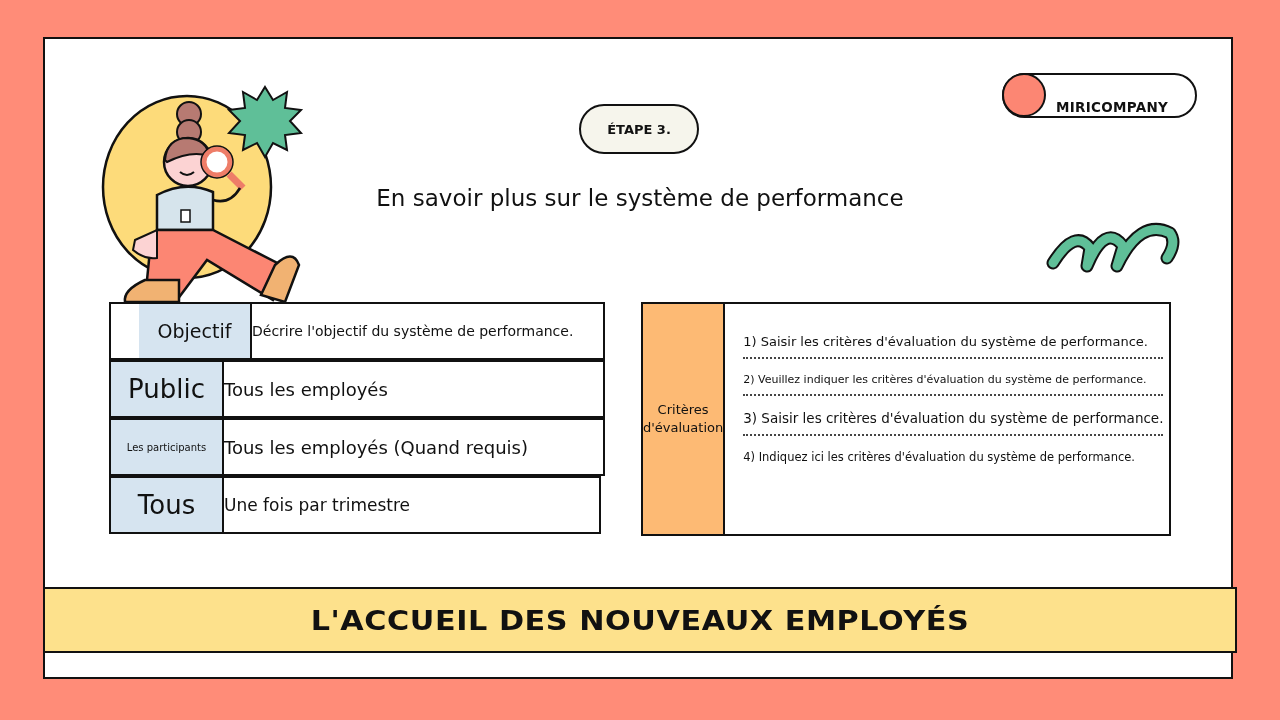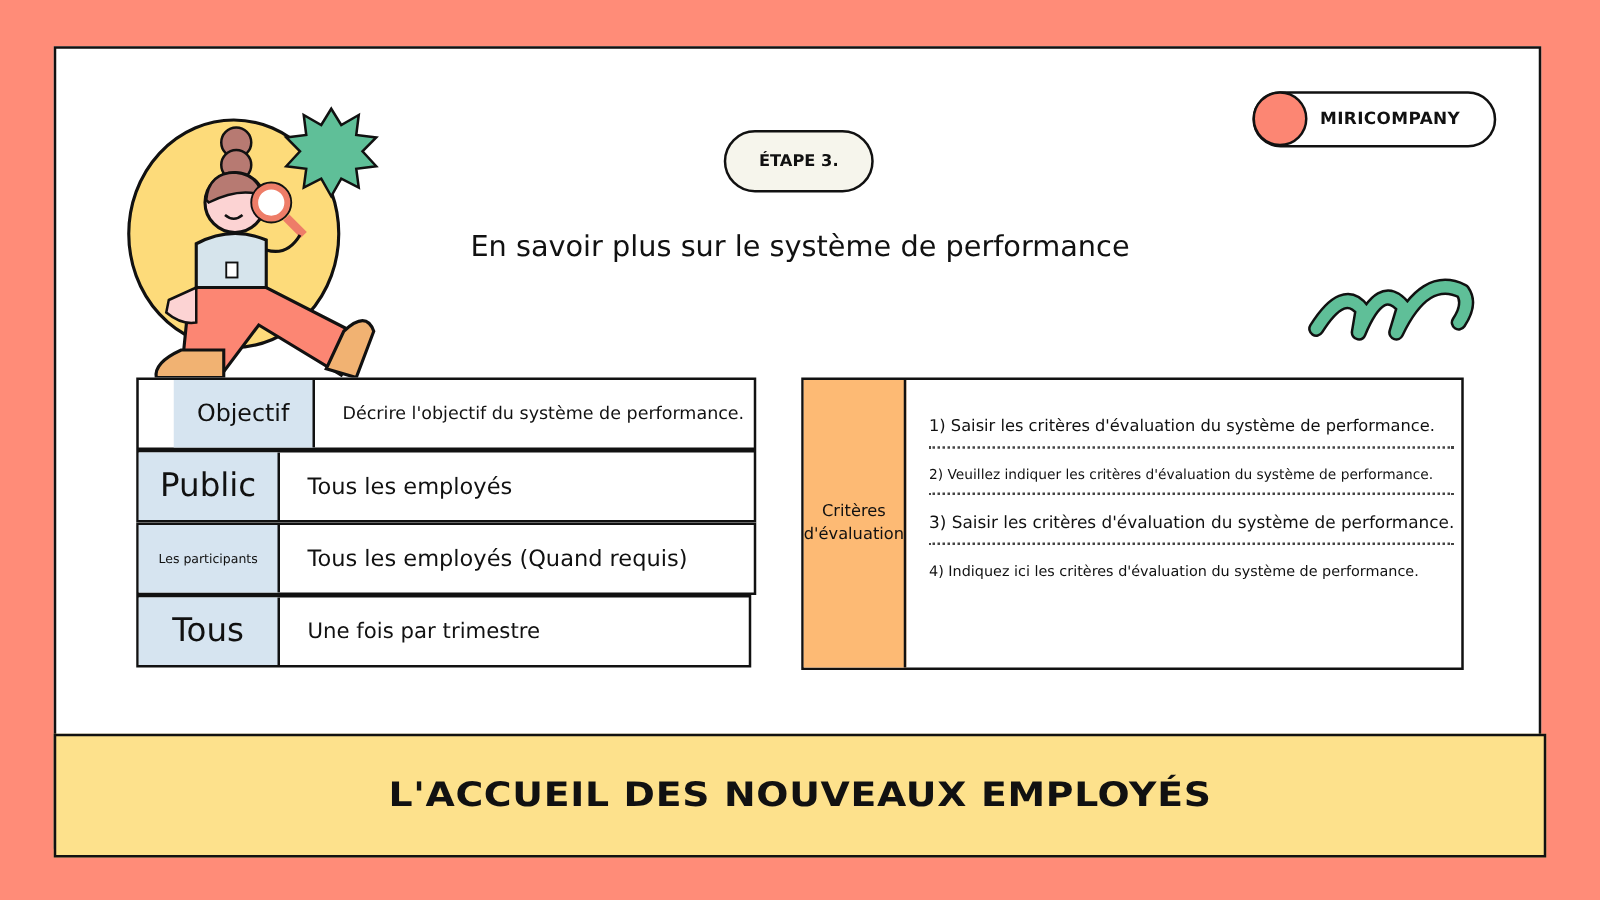--- a/index.html
+++ b/index.html
@@ -1,28 +1,28 @@
 <!DOCTYPE html>
 <html><head>
 <meta charset="utf-8">
 <style>
   html, body { margin:0; padding:0; }
   body { width:1280px; height:720px; background:#ff8c78; position:relative; overflow:hidden; font-family:"DejaVu Sans", sans-serif; color:#111; }
   .frame { position:absolute; left:43px; top:37px; width:1190px; height:642px; background:#fff; border:2px solid #111; box-sizing:border-box; }
-  .footer { position:absolute; left:43px; top:587px; width:1194px; height:99px; background:#fde18c; border:2px solid #111; box-sizing:border-box; display:flex; align-items:center; justify-content:center; }
+  .footer { position:absolute; left:43px; top:587px; width:1194px; height:66px; background:#fde18c; border:2px solid #111; box-sizing:border-box; display:flex; align-items:center; justify-content:center; }
   .footer-title { font-family:"DejaVu Sans", sans-serif; font-weight:bold; font-size:27px; letter-spacing:0.5px; transform:scaleX(1.12); }
   .step-pill { position:absolute; left:579px; top:104px; width:120px; height:50px; border:2.5px solid #111; border-radius:26px; background:#f6f5ec; box-sizing:border-box; display:flex; align-items:center; justify-content:center; font-weight:bold; font-size:13px; }
   .subtitle { position:absolute; left:340px; top:185px; width:600px; text-align:center; font-size:23px; }
   .brand { position:absolute; left:1002px; top:73px; width:195px; height:45px; border:2.5px solid #111; border-radius:24px; background:#fff; box-sizing:border-box; }
   .brand-dot { position:absolute; left:-2px; top:-2px; width:44px; height:44px; border:2.5px solid #111; border-radius:50%; background:#fc8673; box-sizing:border-box; }
-  .brand-name { position:absolute; left:52px; top:0; height:48px; line-height:40px; font-weight:bold; font-size:13.5px; letter-spacing:0.3px; }
+  .brand-name { position:absolute; left:52px; top:12px; height:48px; line-height:40px; font-weight:bold; font-size:13.5px; letter-spacing:0.3px; }
   .table-left { position:absolute; left:109px; top:302px; width:496px; }
   .row { position:absolute; left:0; height:58px; border:2px solid #111; box-sizing:border-box; display:flex; background:#fff; }
   .row .label { width:113px; background:#d6e4f0; border-right:2px solid #111; box-sizing:border-box; display:flex; align-items:center; justify-content:center; }
-  .row .value { flex:1; display:flex; align-items:center; padding-left:22px; }
+  .row .value { flex:1; display:flex; align-items:center; }
   .table-right { position:absolute; left:641px; top:302px; width:530px; height:234px; border:2.5px solid #111; box-sizing:border-box; display:flex; background:#fff; }
   .tr-label { width:96px; background:#fdba74; border-right:2.5px solid #111; box-sizing:border-box; display:flex; align-items:center; justify-content:center; text-align:center; font-size:13px; line-height:18px; }
   .tr-body { flex:1; padding:30px 24px 0 18px; }
   .crit { font-size:12.5px; white-space:nowrap; }
   .dots { border-bottom:2px dotted #444; margin:8px 0 14px 0; height:0; }
   .illus { position:absolute; left:95px; top:80px; }
   .squiggle { position:absolute; left:1045px; top:218px; }
 </style>
 </head>
 <body>

